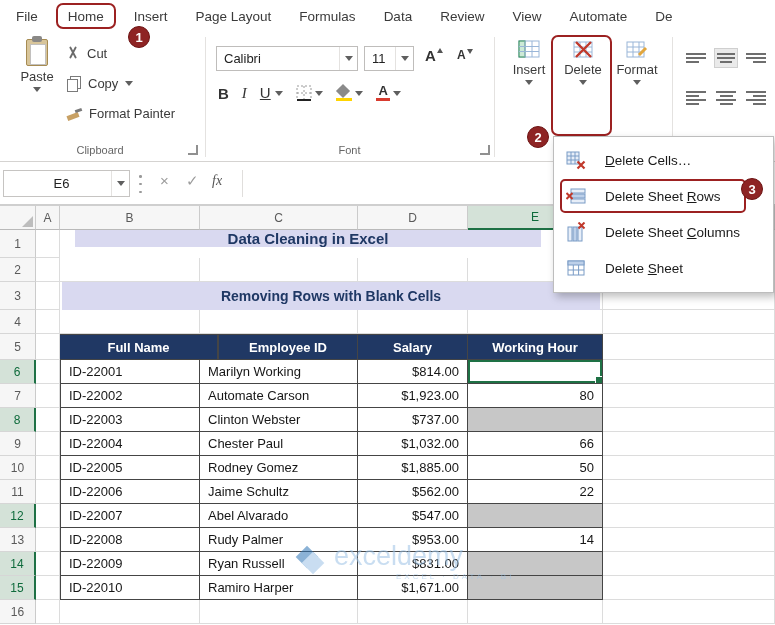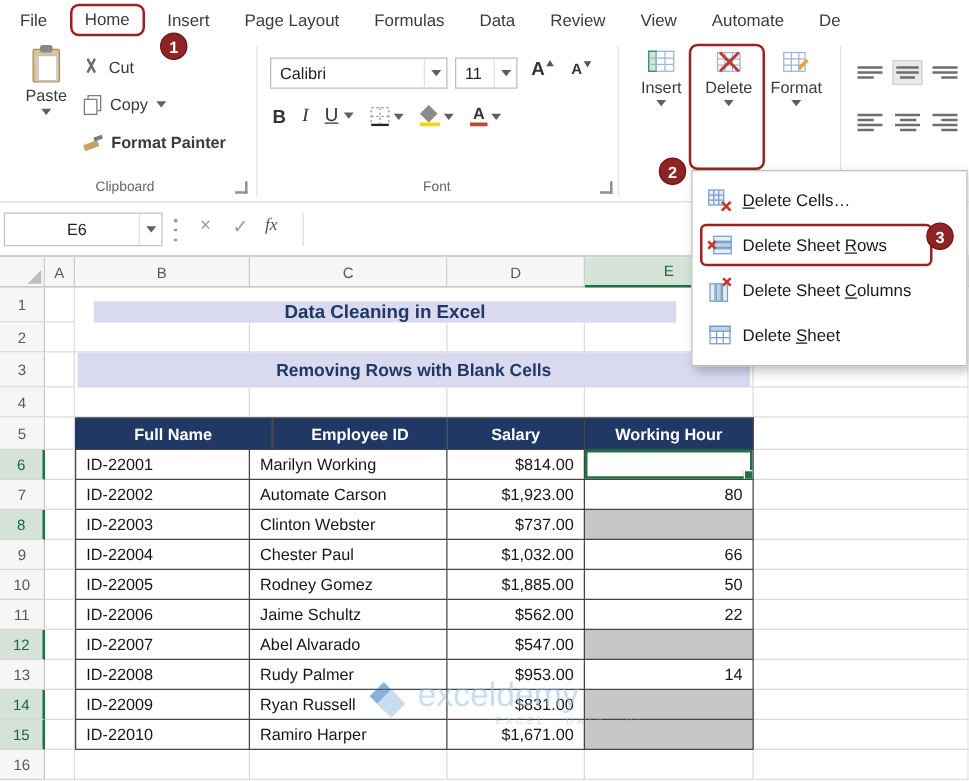--- a/index.html
+++ b/index.html
@@ -109,40 +109,40 @@
   .tcell{border-right:1px solid #454545;border-bottom:1px solid #454545;}
   .tleft{border-left:1px solid #454545;}
   .thead{background:#203864;color:#fff;font-weight:bold;font-size:13px;justify-content:center;
          border-right:1px solid #454545;border-bottom:1px solid #454545;border-top:1px solid #454545;}
   .left{padding-left:8px;}
   .num{justify-content:flex-end;padding-right:8px;}
   .sel-gray{background:#C7C7C7;}
   .active-cell{position:relative;background:#fff;box-shadow:inset 0 0 0 2px #1E7145;}
   .active-cell::after{content:"";position:absolute;right:-1px;bottom:-1px;width:6px;height:6px;
         background:#1E7145;border:1px solid #fff;z-index:2;}
-  .title-merge{width:496px;display:flex;align-items:flex-end;}
+  .title-merge{width:496px;display:flex;align-items:flex-start;}
   .title-cap{width:15px;background:#203864;}
   .title-mid{flex:1;background:#D9D9F0;display:flex;align-items:center;justify-content:center;
         font-size:15px;font-weight:bold;color:#1F3864;}
   .subtitle-merge{width:538px;background:#D9D9F0;display:flex;align-items:center;justify-content:center;
         font-size:14px;font-weight:bold;color:#1F3864;}
 
   
   .wm{position:absolute;left:296px;top:542px;display:flex;align-items:flex-start;gap:8px;opacity:.55;z-index:4;}
   .wm-logo{position:relative;width:30px;height:30px;margin-top:4px;}
   .wm-logo i{position:absolute;width:16px;height:16px;transform:rotate(45deg);}
   .wm-logo i.d1{left:3px;top:3px;background:#2E75B6;}
   .wm-logo i.d2{left:9px;top:9px;background:#9DC3E6;}
   .wm-brand{font-size:27px;font-weight:normal;color:#9DC3E6;line-height:28px;}
   .wm-tag{font-size:8px;letter-spacing:3px;color:#9DC3E6;margin-left:62px;margin-top:2px;}
 
   
   .menu{position:absolute;left:553px;top:136px;width:221px;background:#fff;border:1px solid #BDBDBD;
         box-shadow:3px 4px 8px rgba(0,0,0,.25);padding:5px 0 6px 0;z-index:50;}
-  .mi{position:relative;height:36px;display:flex;align-items:center;padding-left:12px;gap:8px;}
+  .mi{position:relative;height:36px;display:flex;align-items:center;padding-left:12px;gap:19px;}
   .mic{width:20px;height:20px;display:flex;align-items:center;justify-content:center;}
   .mlabel{font-size:13.5px;color:#1a1a1a;}
   .ukey{text-decoration:underline;}
   .redbox-item{position:absolute;left:6px;right:27px;top:1px;bottom:1px;border:2px solid #9C2121;border-radius:5px;}
   .badge3{left:741px;top:178px;}
 </style>
 </head>
 <body>
 
 <div class="app">
@@ -170,21 +170,21 @@
     </div>
     <div class="smallrow" style="left:66px;top:14px;">
       <span class="icon-cut"></span>
       <span>Cut</span>
     </div>
     <div class="smallrow" style="left:66px;top:44px;">
       <span class="icon-copy"></span>
       <span>Copy</span>
       <span class="chev"></span>
     </div>
-    <div class="smallrow" style="left:66px;top:74px;font-weight:bold;">
+    <div class="smallrow" style="left:66px;top:74px;">
       <span class="icon-brush"></span>
       <span>Format Painter</span>
     </div>
     <div class="grouplabel" style="left:0;width:200px;">Clipboard</div>
     <span class="launcher" style="left:188px;"></span>
     <div class="vsep" style="left:205px;"></div>
 
     <div class="combo" style="left:216px;top:14px;width:142px;">
       <span class="combo-text">Calibri</span>
       <span class="combo-chevbox">

